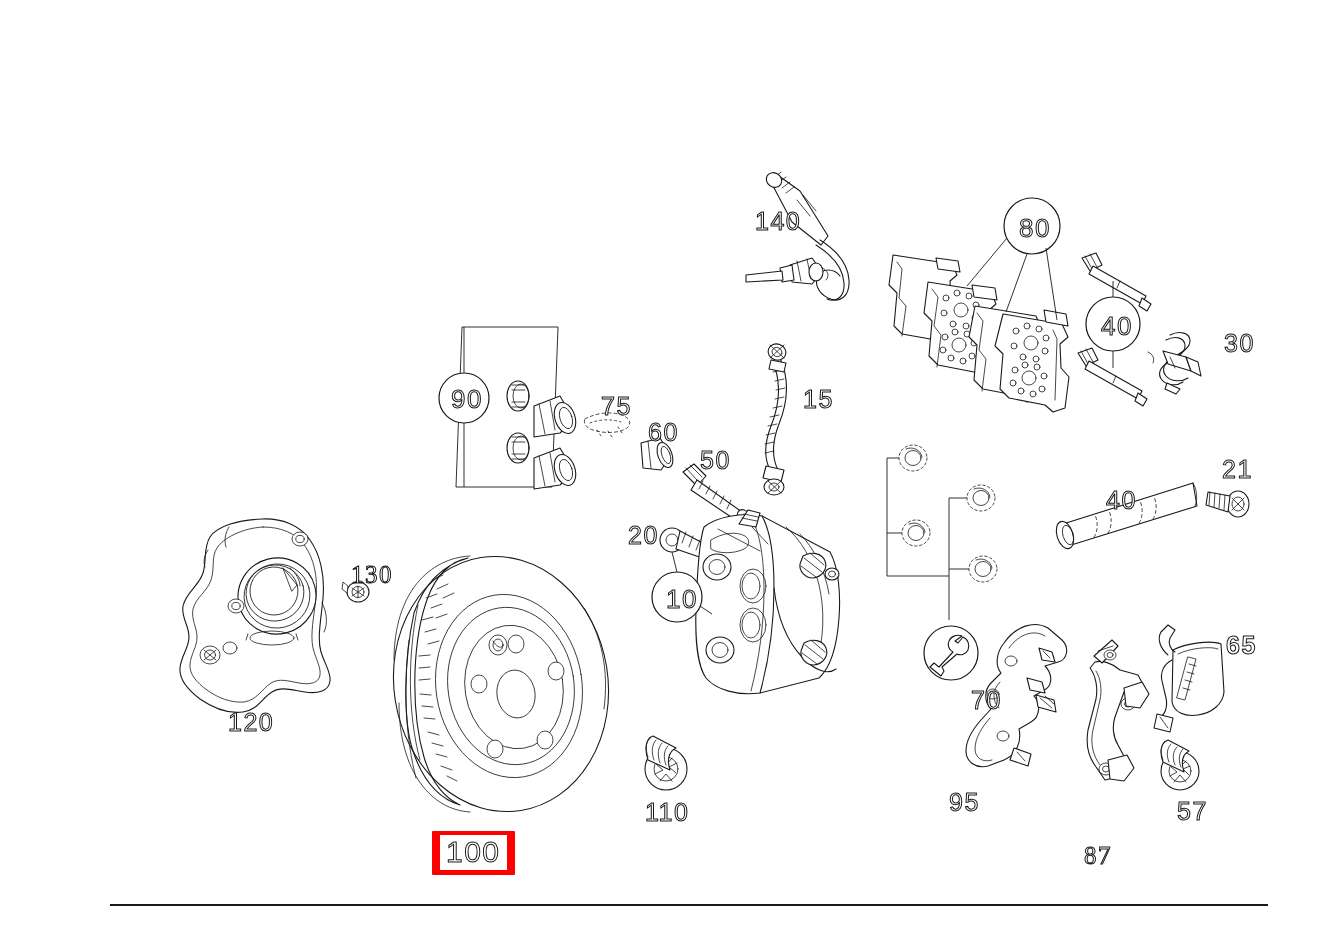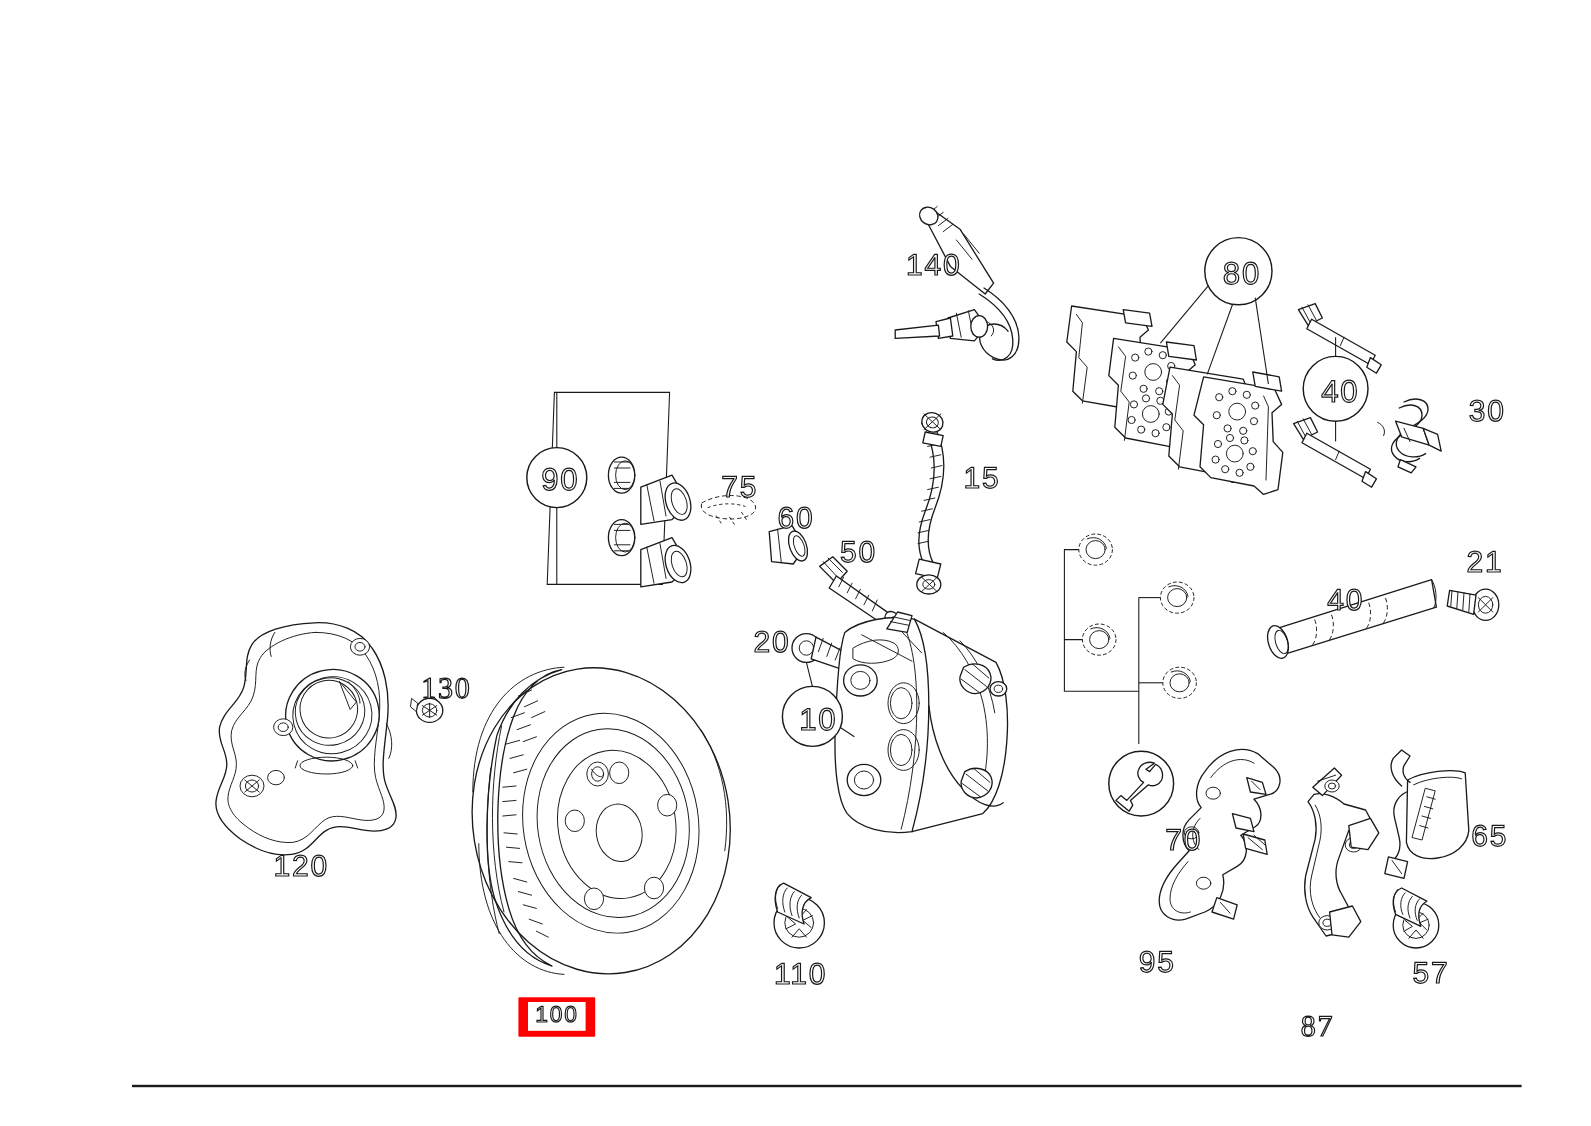--- a/index.html
+++ b/index.html
@@ -34,21 +34,21 @@
     background:#ff0000;
     padding:4px 8px 5px 8px;
     border-radius:1px;
     line-height:1;
   }
   .hl .lbltxt{
     display:inline-block;
     background:#ffffff;
     padding:2px 6px 3px 6px;
     font-family:"Liberation Sans", sans-serif;
-    font-size:19px;
+    font-size:30px;
     letter-spacing:1.5px;
     color:#ffffff;
     -webkit-text-stroke:1px #1a1a1a;
     line-height:1;
   }
   .footrule{
     position:absolute;left:110px;top:904px;width:1158px;height:2px;
     background:#1a1a1a;
   }
 </style>
@@ -556,21 +556,21 @@
   <span class="lbl circ" style="left:451px;top:386px;">90</span>
   <span class="lbl" style="left:601px;top:394px;">75</span>
   <span class="lbl" style="left:803px;top:387px;">15</span>
   <span class="lbl" style="left:648px;top:420px;">60</span>
   <span class="lbl" style="left:700px;top:448px;">50</span>
   <span class="lbl" style="left:1222px;top:457px;">21</span>
   <span class="lbl" style="left:1106px;top:488px;">40</span>
   <span class="lbl" style="left:628px;top:523px;">20</span>
   <span class="lbl" style="left:351px;top:562px;font-family:Liberation Serif, serif;">130</span>
   <span class="lbl circ" style="left:666px;top:586px;">10</span>
-  <span class="lbl" style="left:1226px;top:685px;">65</span>
+  <span class="lbl" style="left:1226px;top:633px;font-weight:bold;">65</span>
   <span class="lbl" style="left:939px;top:688px;margin-left:32px;">70</span>
   <span class="lbl" style="left:228px;top:710px;">120</span>
   <span class="lbl" style="left:1177px;top:799px;">57</span>
   <span class="lbl" style="left:617px;top:800px;margin-left:28px;">110</span>
   <span class="lbl" style="left:949px;top:790px;">95</span>
   <span class="lbl" style="left:1084px;top:843px;font-family:Liberation Serif, serif;">87</span>
 
   <div class="hl" style="left:432px;top:831px;">
     <span class="lbltxt">100</span>
   </div>

